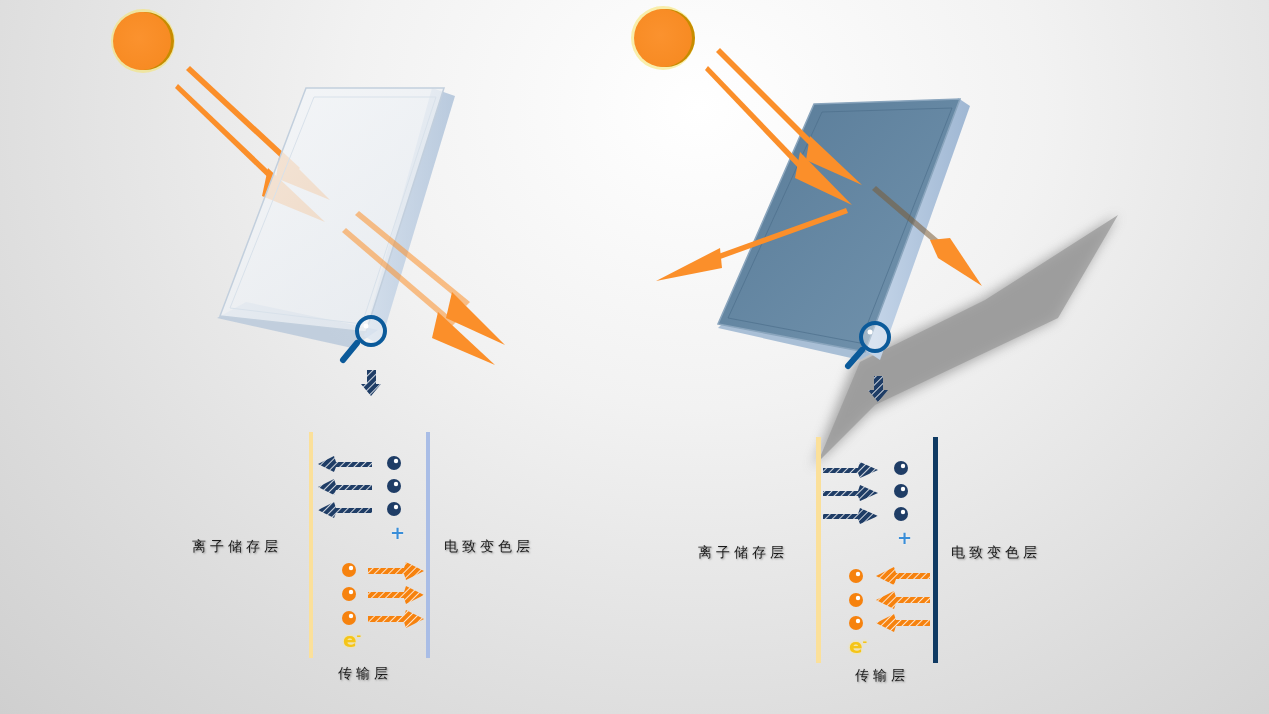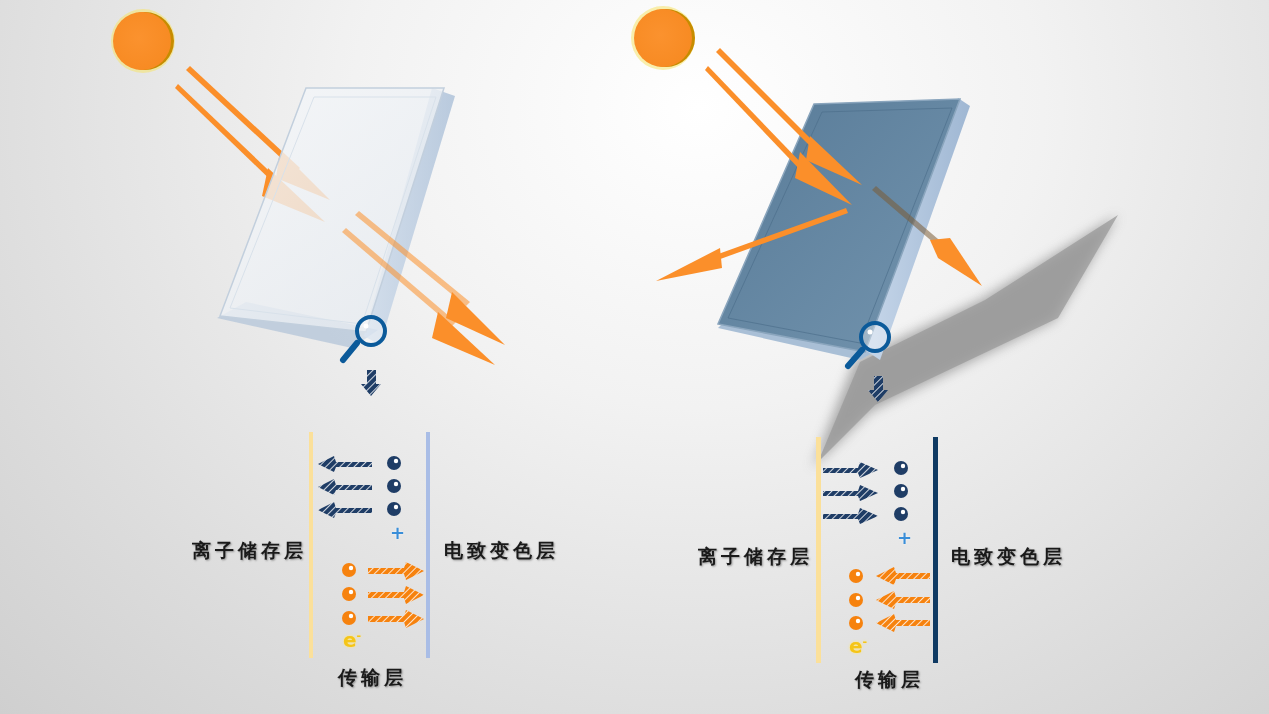--- a/index.html
+++ b/index.html
@@ -3,21 +3,21 @@
 <meta charset="utf-8">
 <style>
   html, body { margin: 0; padding: 0; }
   body {
     width: 1269px; height: 714px; overflow: hidden; position: relative;
     background: radial-gradient(ellipse at 55% 15%, #ffffff 0%, #f2f2f2 35%, #dcdcdc 75%, #cfcfcf 100%);
     font-family: "DejaVu Sans", sans-serif;
   }
   .stage { position: absolute; left: 0; top: 0; width: 1269px; height: 714px; }
   .layer-label {
-    position: absolute; font-size: 19px; font-weight: bold; color: #1a1a1a;
+    position: absolute; font-size: 14px; font-weight: normal; color: #1a1a1a;
     letter-spacing: 4px; text-shadow: 1px 1px 2px rgba(0,0,0,0.35);
     white-space: nowrap;
   }
   .eminus {
     position: absolute; font-size: 20px; font-weight: bold; color: #f5c518;
     text-shadow: 0 0 3px #ffe680;
   }
   .eminus sup { font-size: 11px; }
   .plus {
     position: absolute; font-size: 18px; font-weight: bold; color: #3a8ed8;

